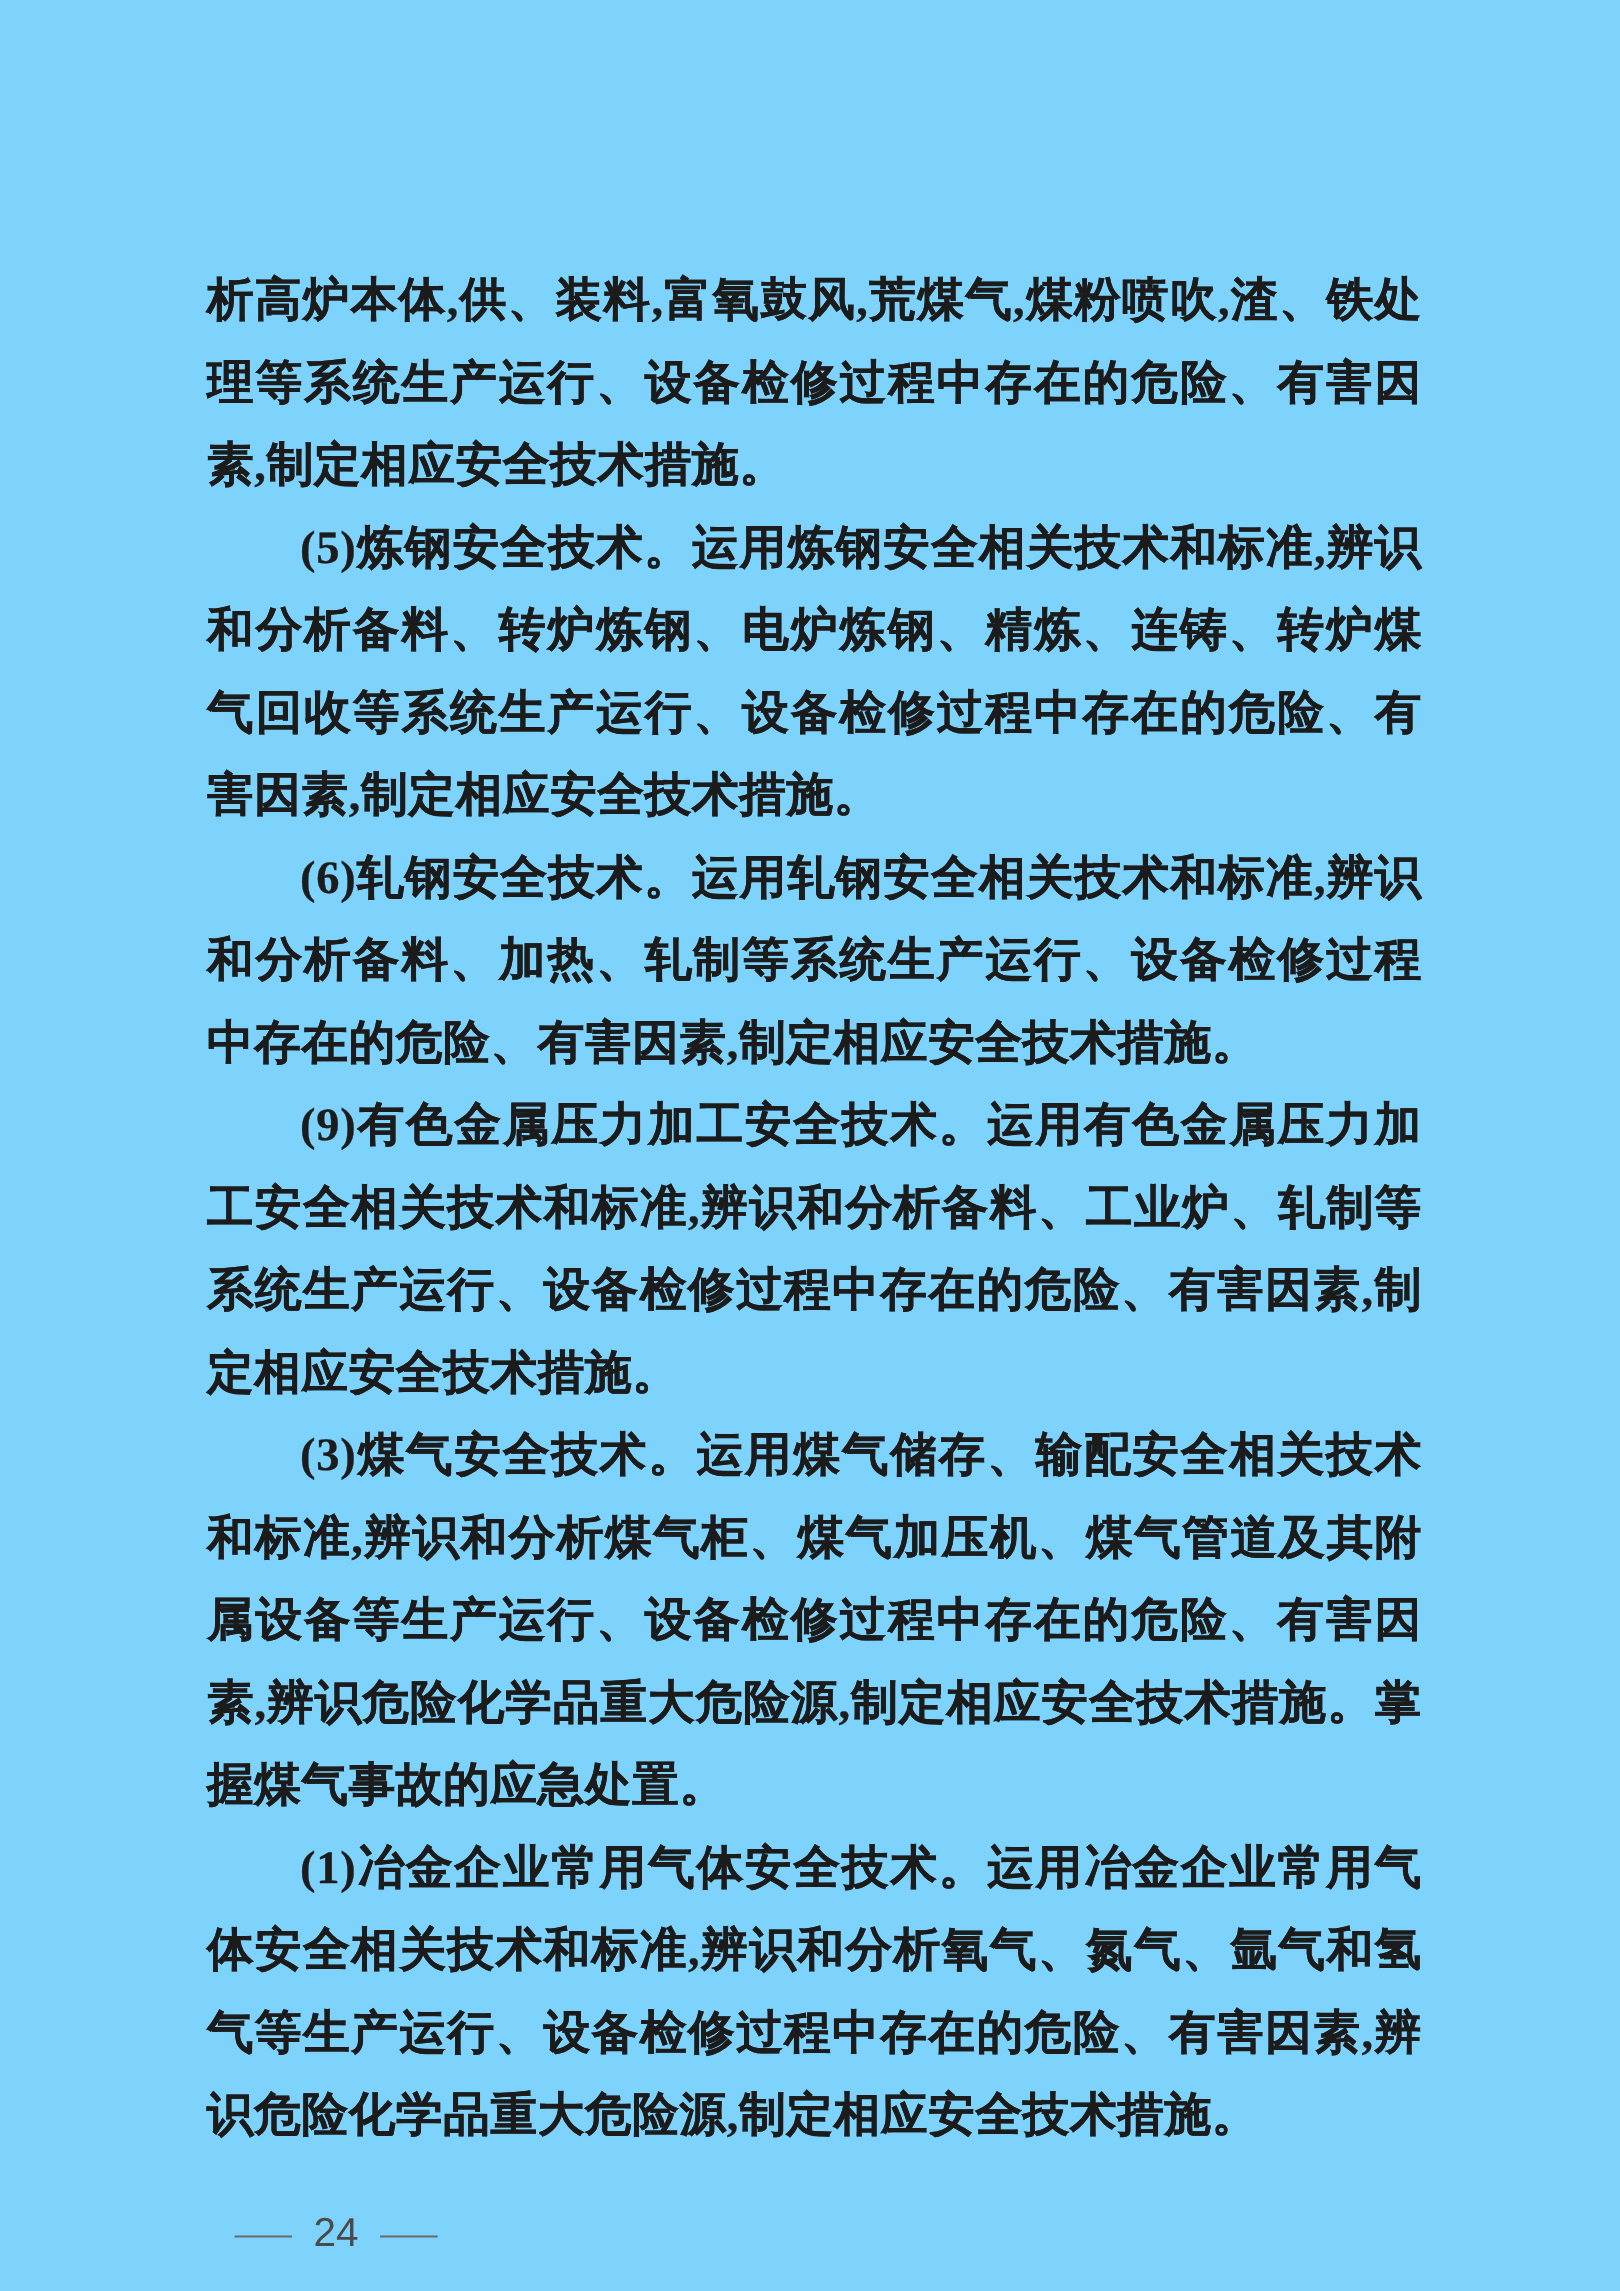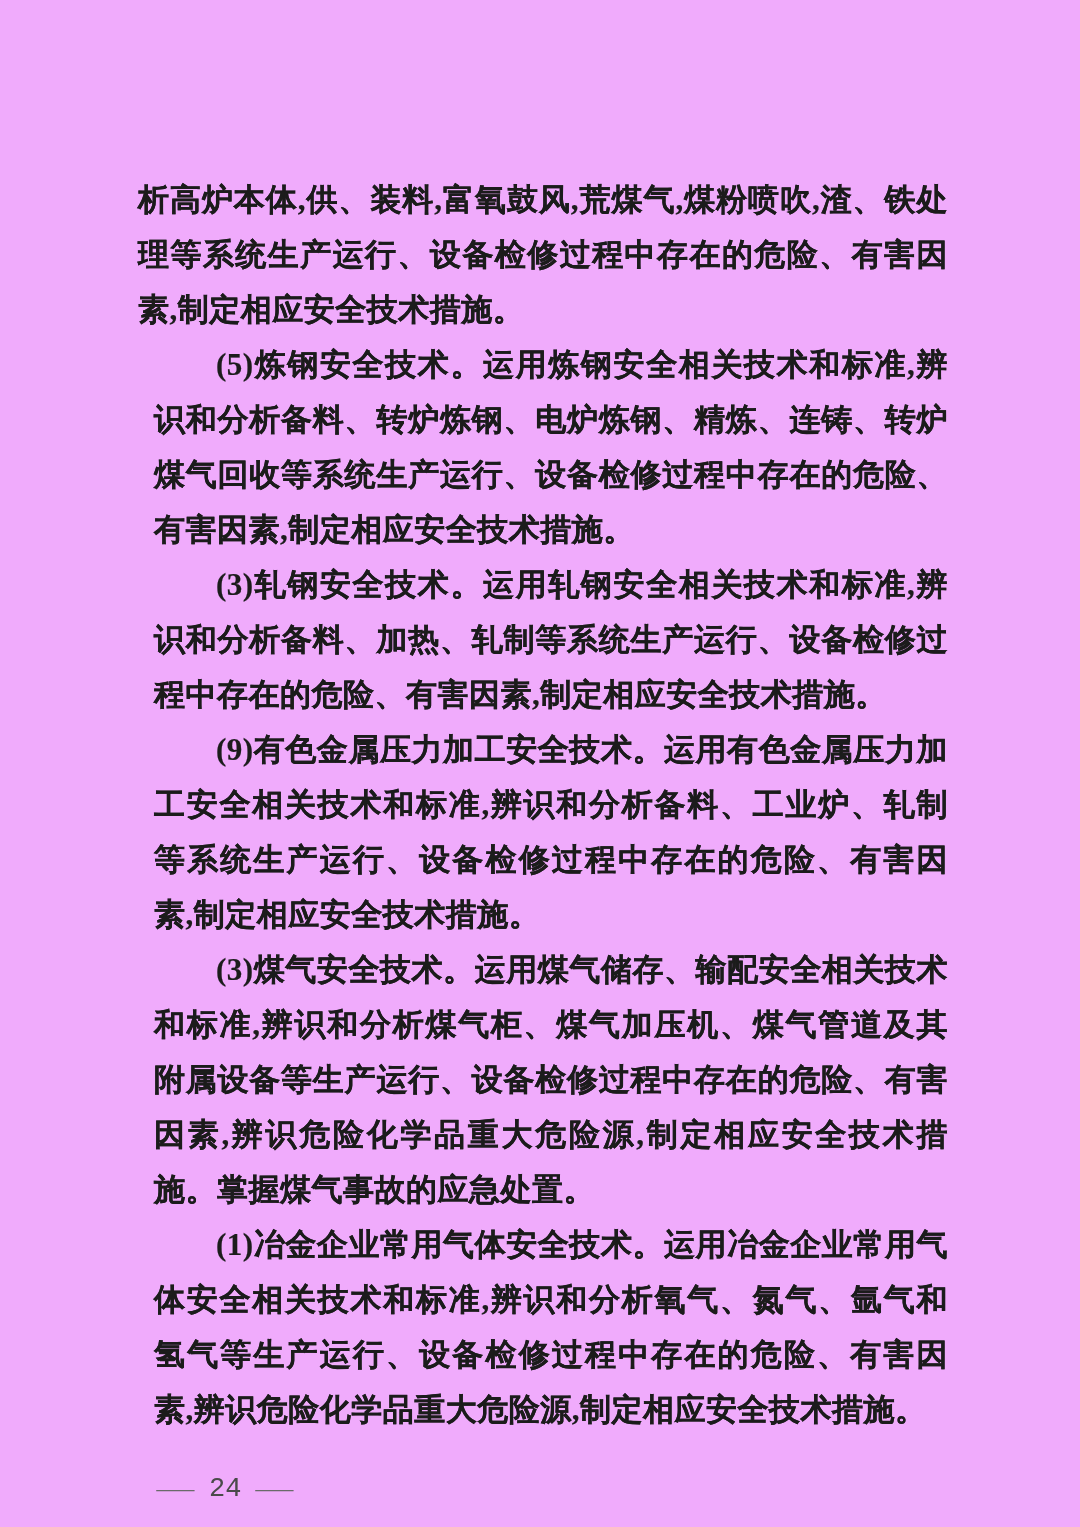--- a/index.html
+++ b/index.html
@@ -4,21 +4,21 @@
 <style>
   html, body {
     margin: 0;
     padding: 0;
     background: #ffffff;
   }
   .page {
     position: relative;
     width: 1080px;
     height: 1527px;
-    background: #f0abfc;
+    background: #7dd3fc;
     box-sizing: border-box;
     padding: 172px 135px 0 138px;
     overflow: hidden;
     font-family: "Liberation Serif", "DejaVu Serif", serif;
     color: #1c1c1c;
   }
   .text-block {
     width: 810px;
   }
   .para {
@@ -26,51 +26,50 @@
     font-size: 31px;
     line-height: 55px;
     text-align: justify;
     text-justify: inter-ideograph;
     letter-spacing: 0.5px;
     font-weight: 600;
     -webkit-text-stroke: 0.2px #1c1c1c;
   }
   .para.indent {
     text-indent: 2em;
-    margin-left: 16px;
   }
   .page-footer {
     margin-top: 36px;
     padding-left: 24px;
     display: flex;
     align-items: center;
     gap: 20px;
     font-size: 27px;
     color: #5c5c5c;
     font-weight: 400;
     letter-spacing: 0;
   }
   .page-footer .dash {
     color: #6a6a6a;
     transform: scaleX(1.4);
     display: inline-block;
   }
   .page-footer .num {
     color: #4a4a4a;
-    font-family: Liberation Mono, monospace;
+    font-family: Liberation Sans, sans-serif;
   }
 </style>
 </head>
 <body>
 
 <div class="page">
   <div class="text-block">
     <p class="para">析高炉本体,供、装料,富氧鼓风,荒煤气,煤粉喷吹,渣、铁处理等系统生产运行、设备检修过程中存在的危险、有害因素,制定相应安全技术措施。</p>
     <p class="para indent">(5)炼钢安全技术。运用炼钢安全相关技术和标准,辨识和分析备料、转炉炼钢、电炉炼钢、精炼、连铸、转炉煤气回收等系统生产运行、设备检修过程中存在的危险、有害因素,制定相应安全技术措施。</p>
-    <p class="para indent">(3)轧钢安全技术。运用轧钢安全相关技术和标准,辨识和分析备料、加热、轧制等系统生产运行、设备检修过程中存在的危险、有害因素,制定相应安全技术措施。</p>
+    <p class="para indent">(6)轧钢安全技术。运用轧钢安全相关技术和标准,辨识和分析备料、加热、轧制等系统生产运行、设备检修过程中存在的危险、有害因素,制定相应安全技术措施。</p>
     <p class="para indent">(9)有色金属压力加工安全技术。运用有色金属压力加工安全相关技术和标准,辨识和分析备料、工业炉、轧制等系统生产运行、设备检修过程中存在的危险、有害因素,制定相应安全技术措施。</p>
     <p class="para indent">(3)煤气安全技术。运用煤气储存、输配安全相关技术和标准,辨识和分析煤气柜、煤气加压机、煤气管道及其附属设备等生产运行、设备检修过程中存在的危险、有害因素,辨识危险化学品重大危险源,制定相应安全技术措施。掌握煤气事故的应急处置。</p>
     <p class="para indent">(1)冶金企业常用气体安全技术。运用冶金企业常用气体安全相关技术和标准,辨识和分析氧气、氮气、氩气和氢气等生产运行、设备检修过程中存在的危险、有害因素,辨识危险化学品重大危险源,制定相应安全技术措施。</p>
   </div>
 
   <div class="page-footer">
     <span class="dash">—</span>
     <span class="num">24</span>
     <span class="dash">—</span>
   </div>

